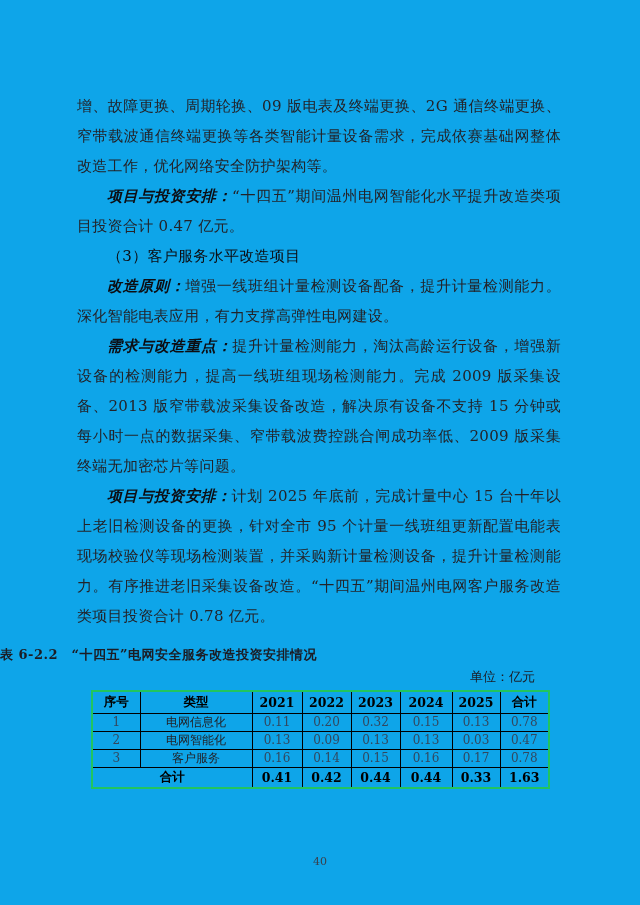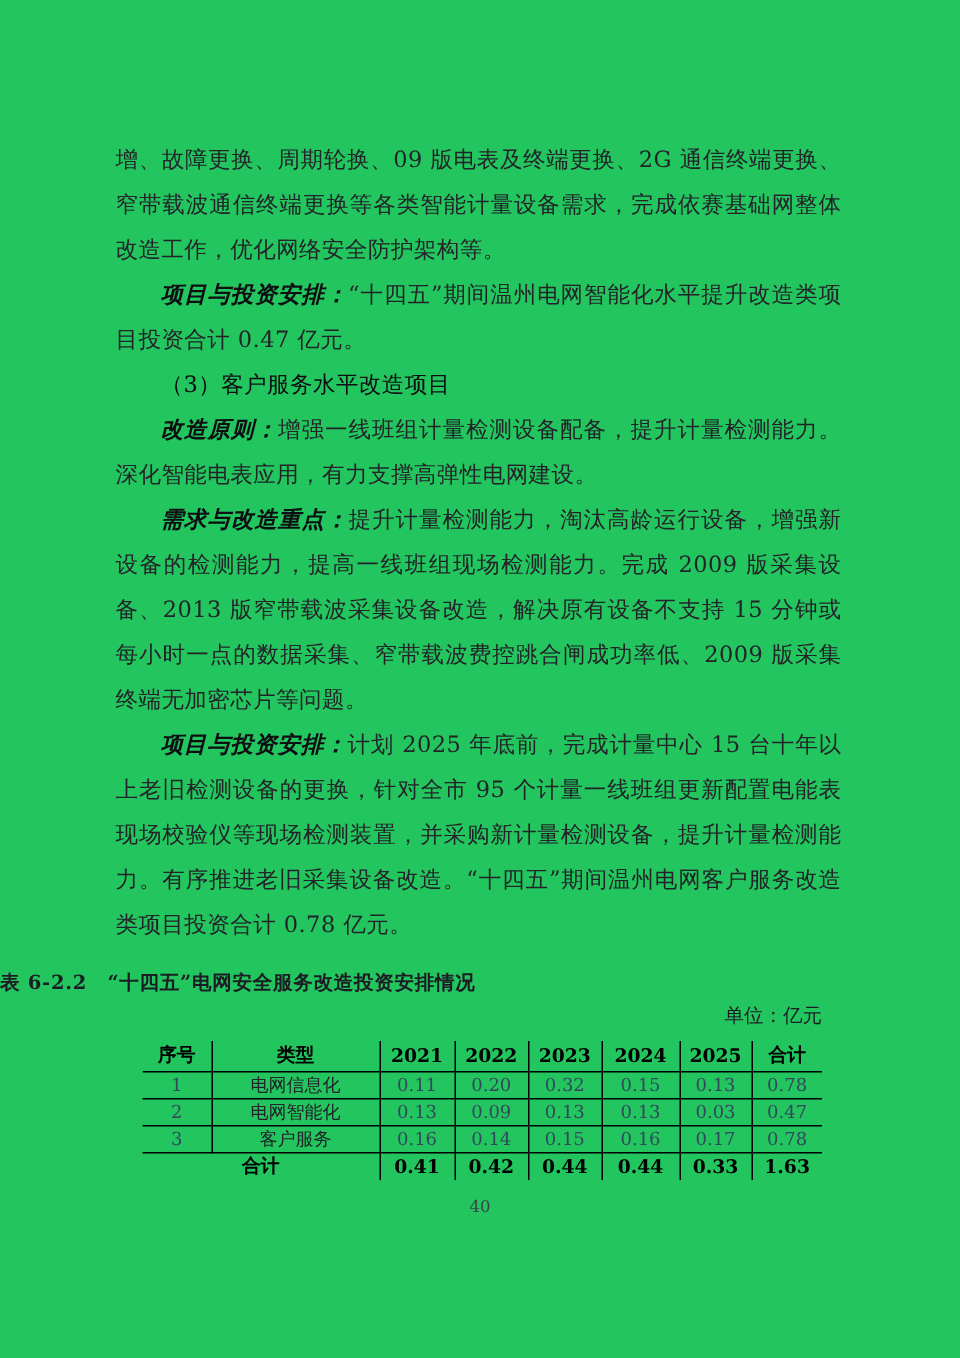--- a/index.html
+++ b/index.html
@@ -2,21 +2,21 @@
 <html><head>
 <meta charset="utf-8">
 <style>
   * { margin: 0; padding: 0; box-sizing: border-box; }
   html, body { background: #ffffff; }
   .page {
     position: relative;
     width: 640px;
     height: 905px;
     margin: 0 auto;
-    background: #22c55e;
+    background: #0ea5e9;
     font-family: "DejaVu Serif", "Liberation Serif", serif;
     color: #232329;
     overflow: hidden;
   }
   .body-text {
     position: absolute;
     left: 77px;
     top: 91px;
     width: 484px;
     font-size: 15px;
@@ -43,33 +43,33 @@
     width: 100%;
     text-align: left;
     font-size: 13px;
     font-weight: bold;
     color: #1c1c24;
     letter-spacing: 0.5px;
   }
   .unit-line {
     position: absolute;
     top: 668px;
-    left: 91px;
+    left: 78px;
     width: 457px;
     text-align: right;
     font-size: 13px;
     color: #1c1c24;
   }
   .invest-table {
     position: absolute;
     top: 690px;
     left: 91px;
     width: 457px;
     border-collapse: collapse;
-    border: 4px solid #22c55e;
+    border: 2px solid #22c55e;
     font-size: 12px;
     text-align: center;
     table-layout: fixed;
   }
   .invest-table th, .invest-table td {
     border: 1px solid #000;
     padding: 0;
     vertical-align: middle;
   }
   .invest-table thead th {
@@ -84,21 +84,21 @@
   }
   .invest-table tbody td.type-cell { color: #222228; }
   .invest-table tr.total-row td {
     height: 21px;
     font-weight: bold;
     font-size: 12.5px;
     color: #000;
   }
   .page-number {
     position: absolute;
-    top: 798px;
+    top: 855px;
     left: 0;
     width: 100%;
     text-align: center;
     font-size: 11px;
     color: #3b3f4a;
   }
 </style>
 </head>
 <body>
 

